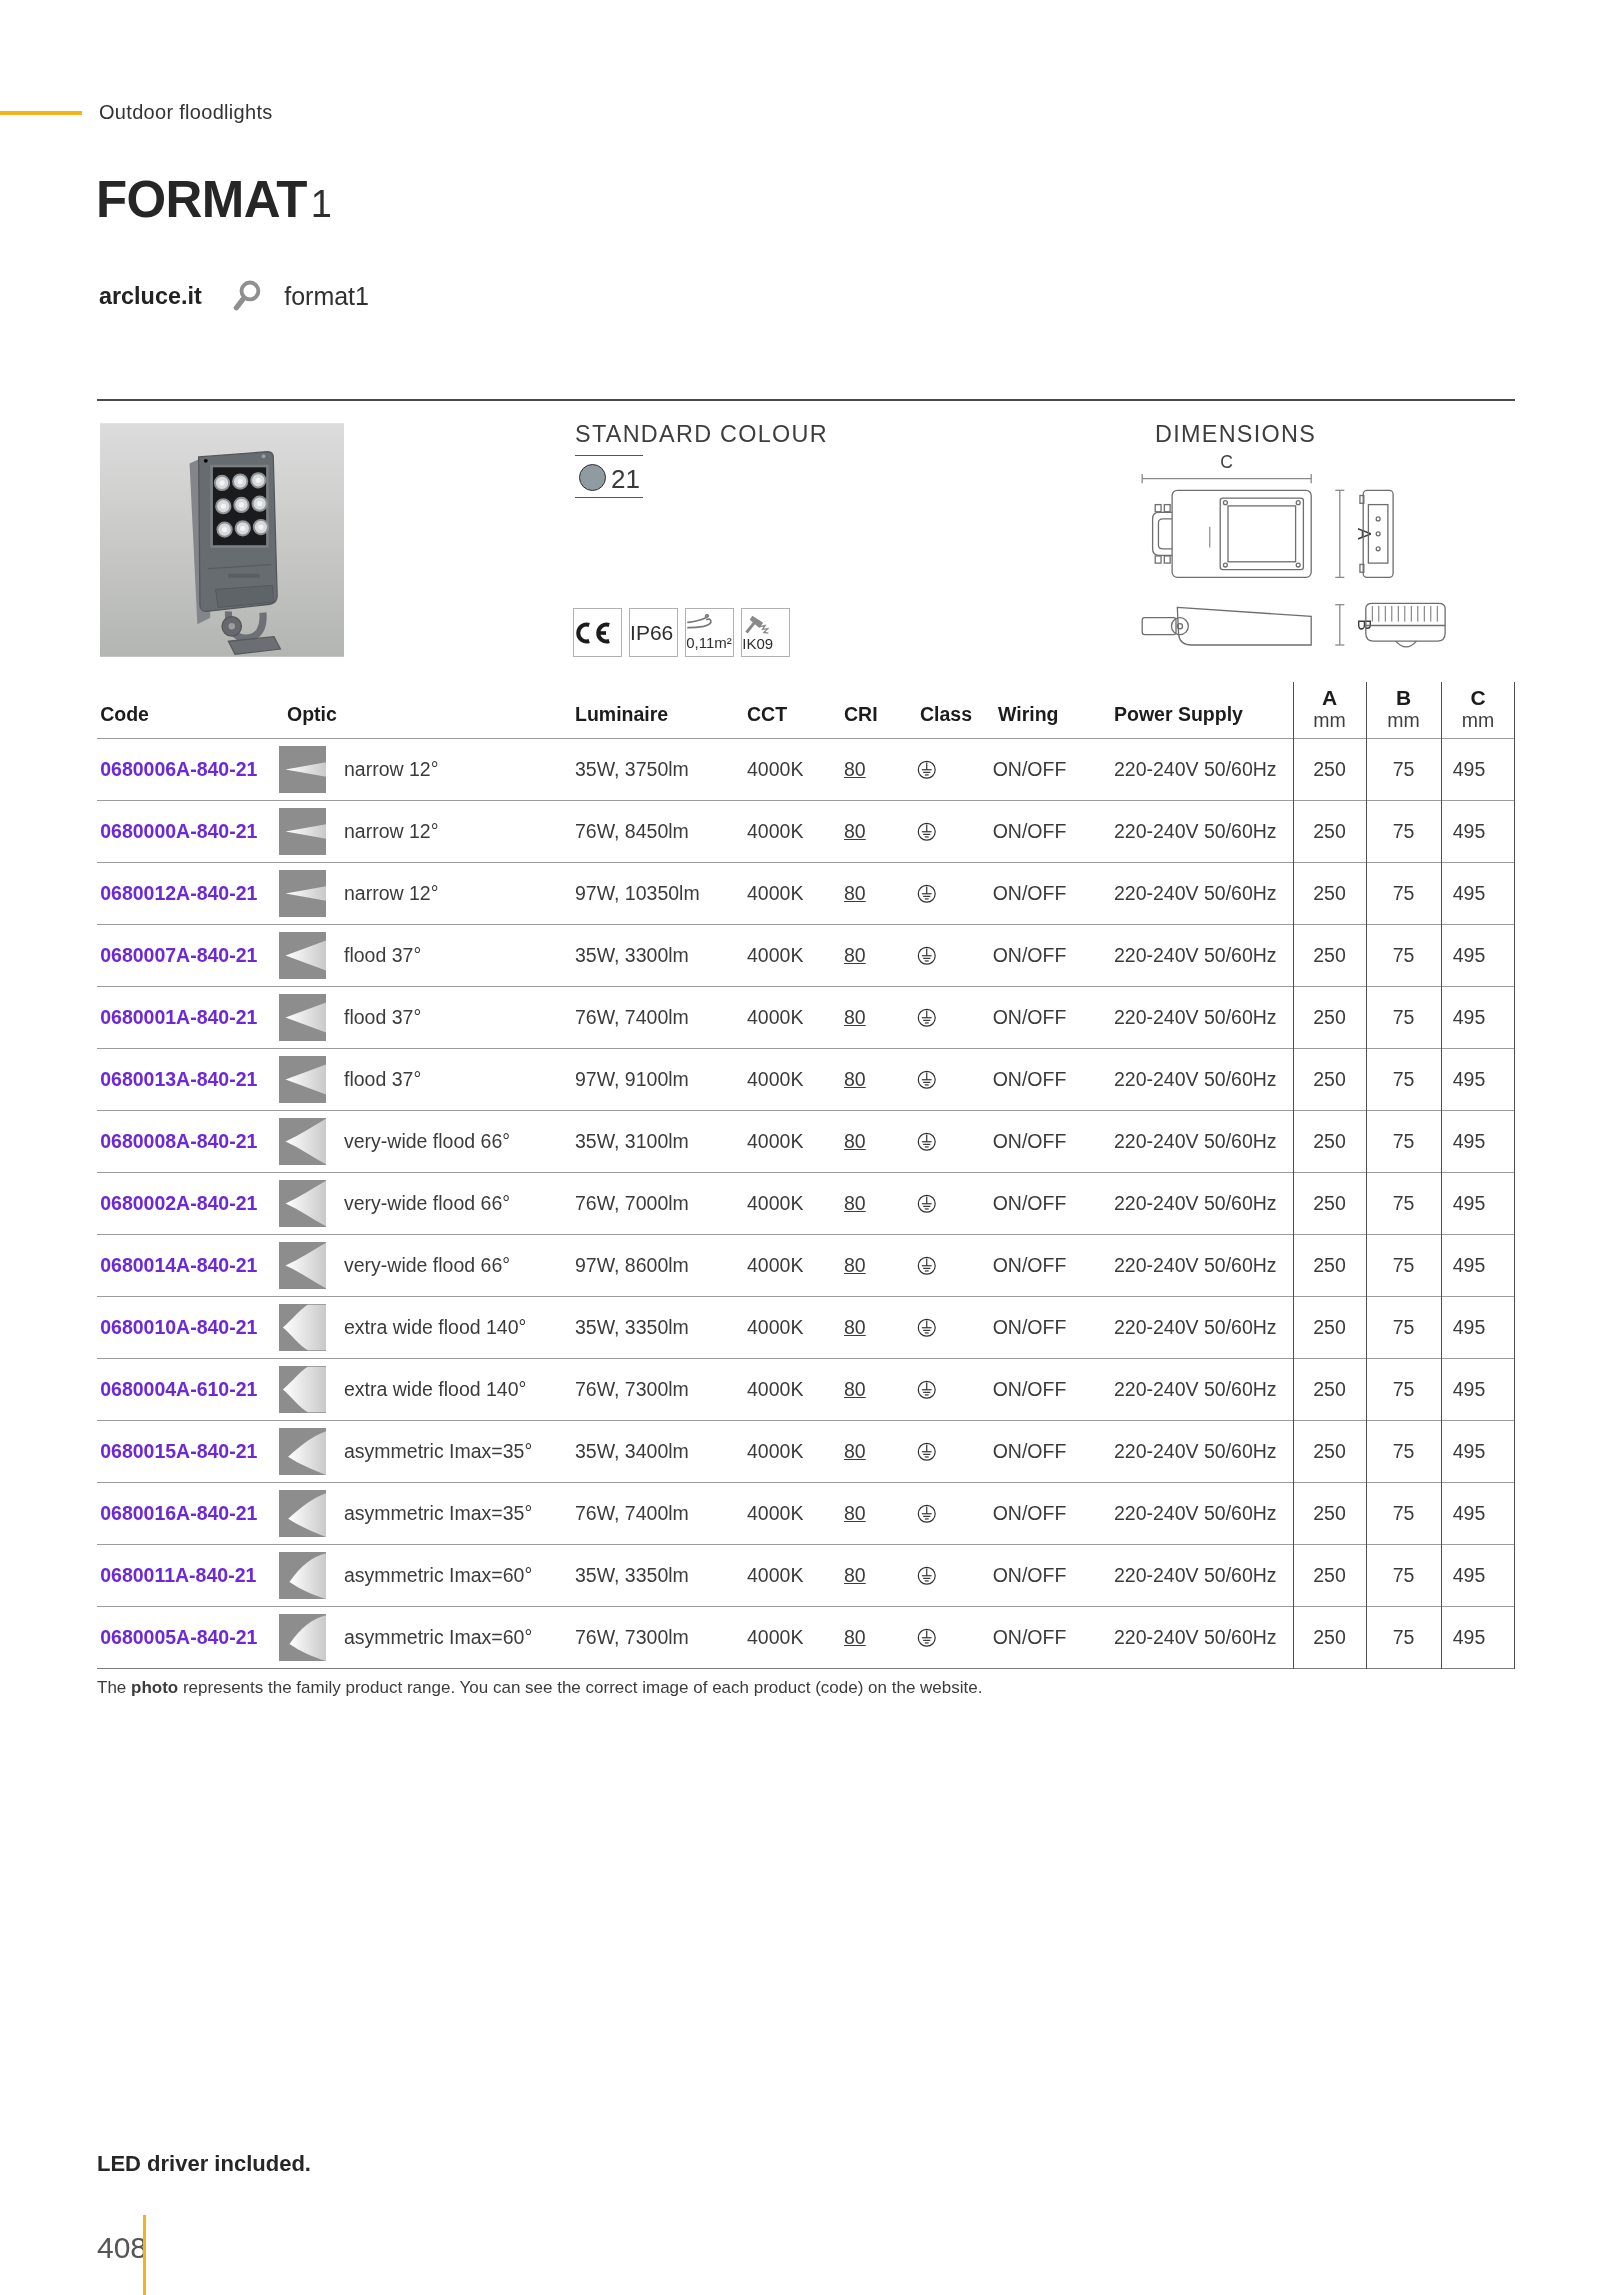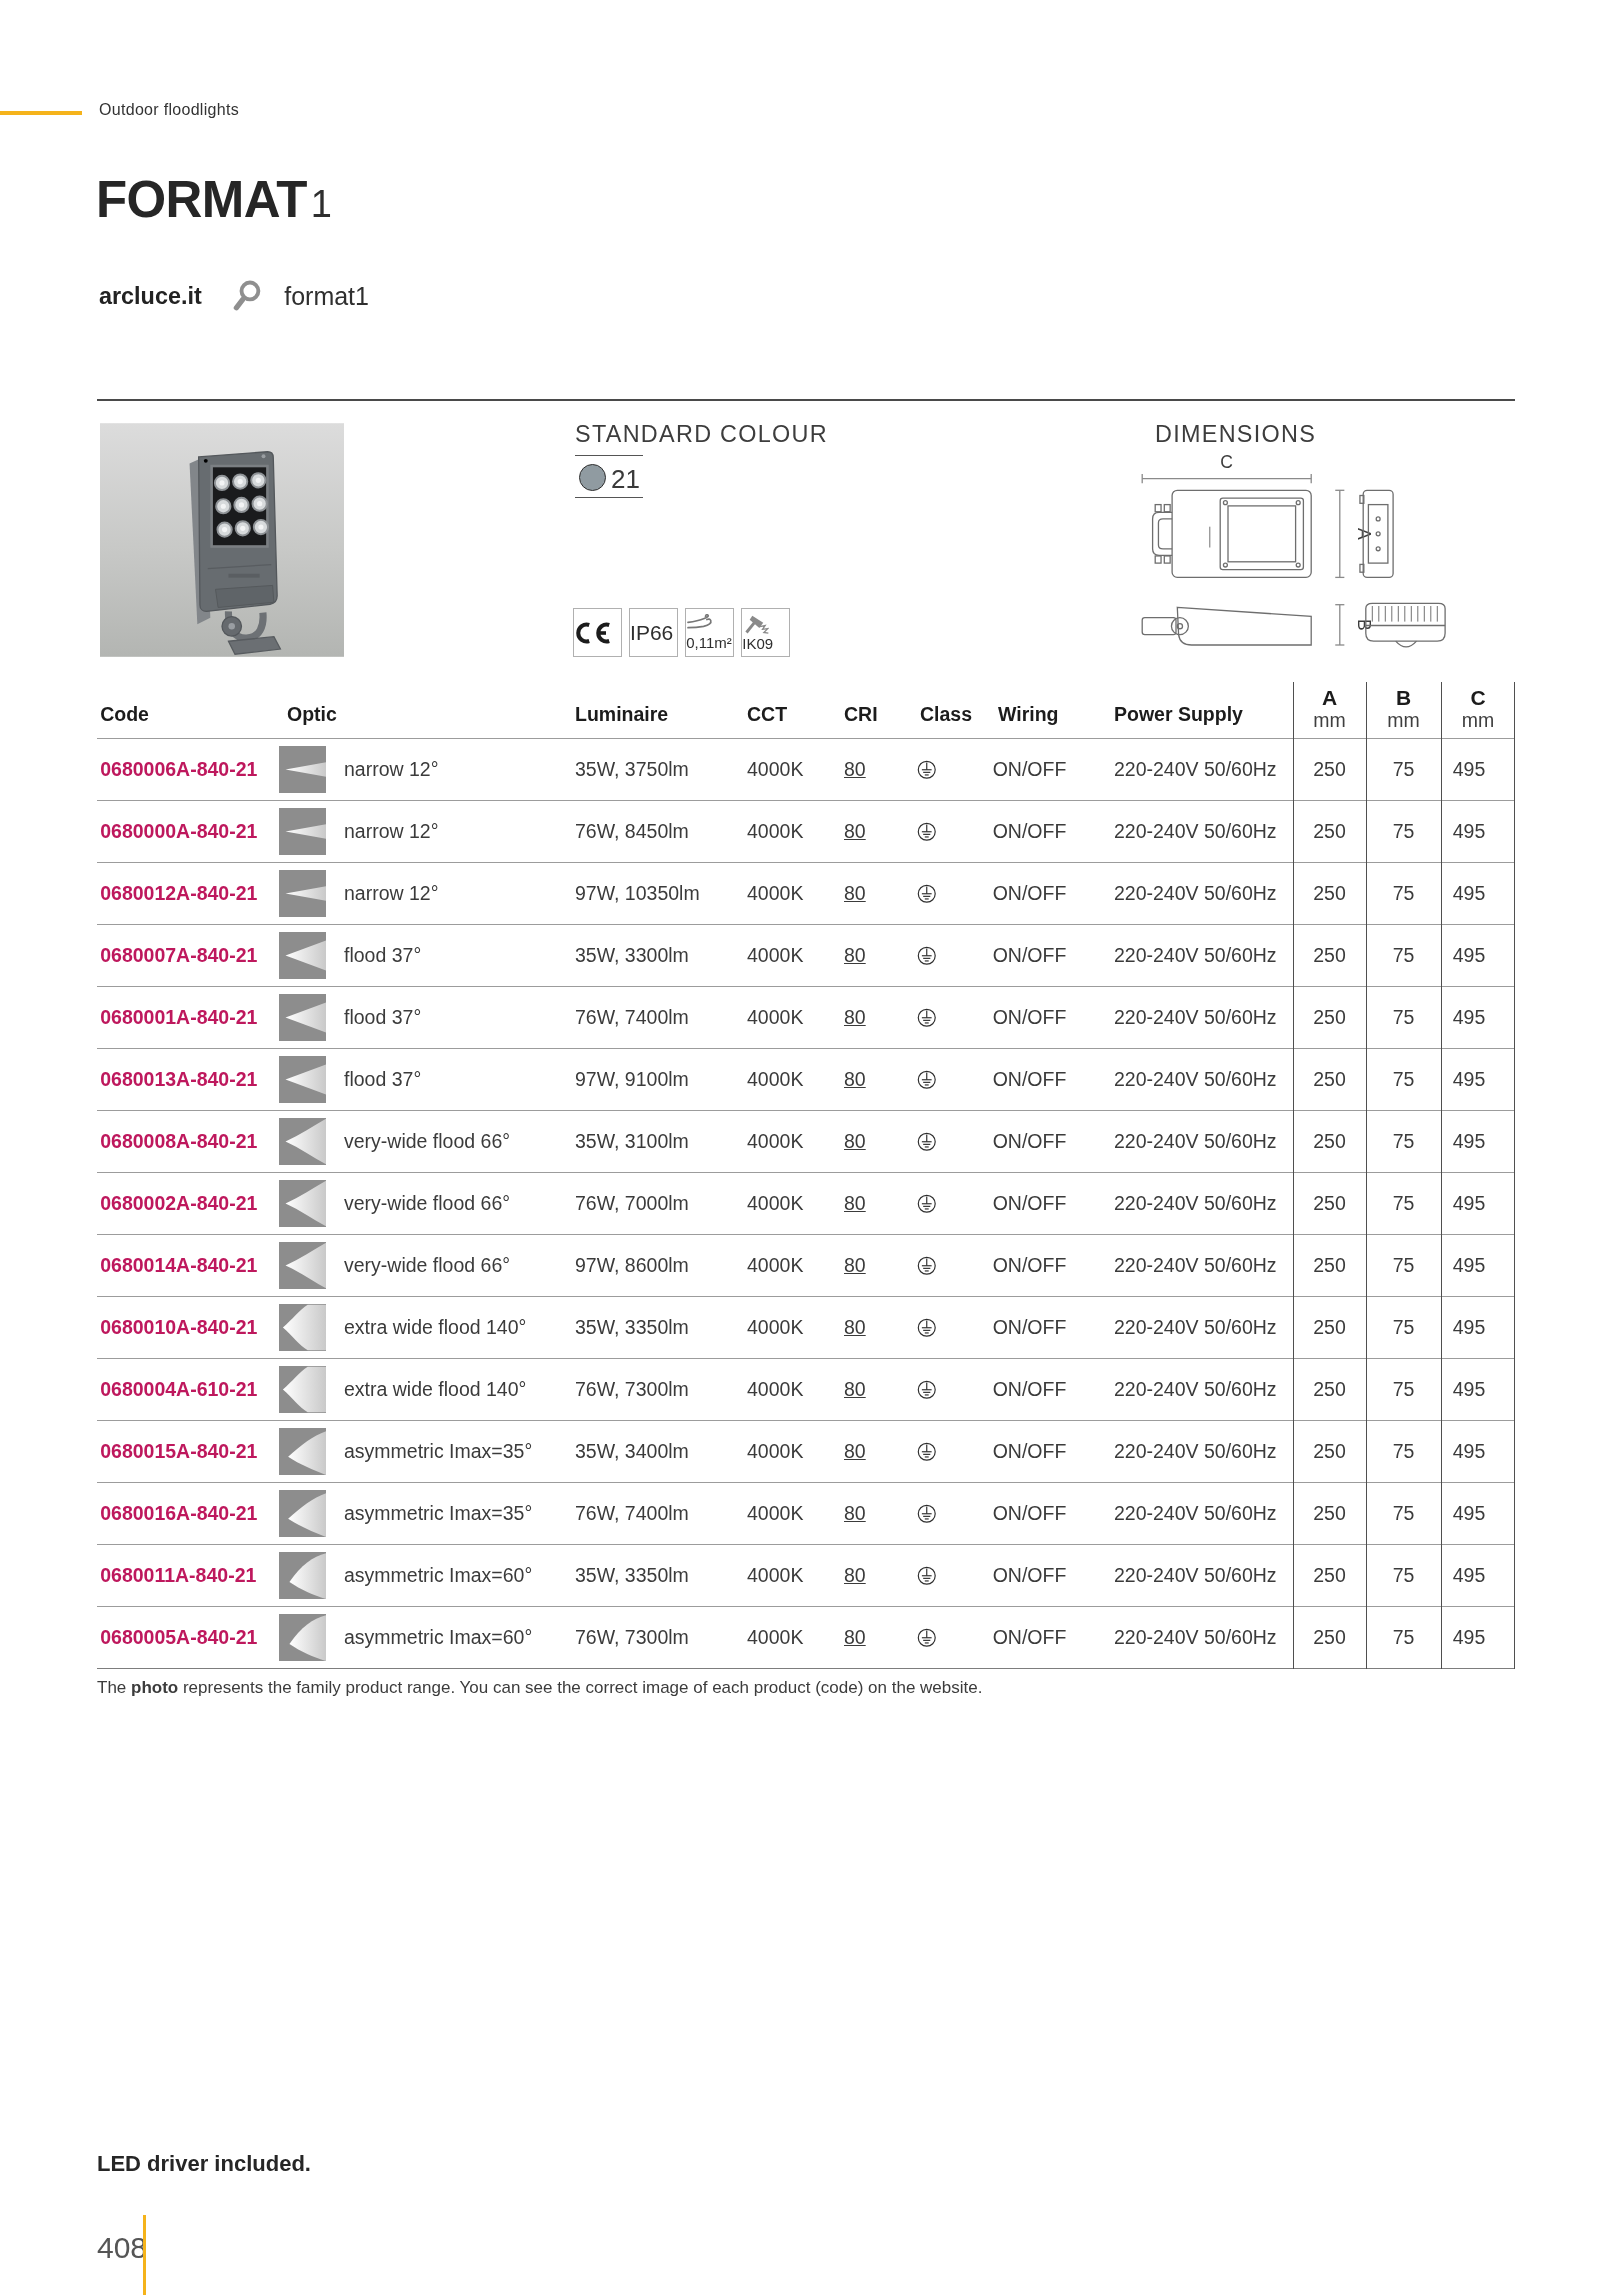--- a/index.html
+++ b/index.html
@@ -4,21 +4,21 @@
 <style>
   html,body{margin:0;padding:0;}
   body{
     width:1623px;height:2295px;position:relative;background:#ffffff;
     font-family:"Liberation Sans","DejaVu Sans",sans-serif;color:#2e2e2e;overflow:hidden;
   }
   .abs{position:absolute;}
 
   
   .accent-dash{left:0;top:111px;width:82px;height:3.9px;background:#F5B31B;}
-  .category{left:99px;top:101px;font-size:16px;color:#333;letter-spacing:0.3px;}
+  .category{left:99px;top:101px;font-size:20px;color:#333;letter-spacing:0.3px;}
   .product-title{left:96px;top:170px;font-size:51px;font-weight:800;letter-spacing:-0.6px;color:#262626;}
   .product-title .idx{font-size:38px;font-weight:400;letter-spacing:0;margin-left:3.9px;color:#2e2e2e;}
   .site-row{left:99px;top:279px;height:34px;display:flex;align-items:center;}
   .site{font-size:23.4px;font-weight:700;color:#222;}
   .search-ic{margin-left:29px;margin-right:19.5px;}
   .query{font-size:25px;color:#2f2f2f;}
 
   
   .top-rule{left:97px;top:399px;width:1418px;height:1.9px;background:#4a4a4a;}
 
@@ -49,21 +49,21 @@
   
   .table{left:97px;top:682px;width:1418px;}
   .thead{position:relative;height:56px;border-bottom:1.9px solid #9c9c9c;}
   .th{position:absolute;top:21px;font-size:19.5px;font-weight:700;color:#1c1c1c;white-space:nowrap;}
   .th-dim{position:absolute;top:3.9px;text-align:center;}
   .th-dim .letter{font-size:21px;font-weight:700;color:#1c1c1c;line-height:23.4px;}
   .th-dim .unit{font-size:19.5px;font-weight:400;color:#3f3f3f;line-height:23.4px;}
   .trow{position:relative;height:62px;border-bottom:1.3px solid #9c9c9c;box-sizing:border-box;}
   .trow:last-child{border-bottom:1.9px solid #7d7d7d;}
   .cell{position:absolute;top:0;height:60px;line-height:60px;font-size:19.5px;color:#3b3b3b;white-space:nowrap;}
-  .c-code{left:3.2px;font-weight:700;color:#be185d;}
+  .c-code{left:3.2px;font-weight:700;color:#6d28d9;}
   .c-opticon{left:182px;top:7.1px;height:47px;line-height:0;}
   .c-optic{left:247px;}
   .c-lum{left:478px;}
   .c-cct{left:650px;}
   .c-cri{left:747px;text-decoration:underline;}
   .c-class{left:820px;top:21px;height:19.5px;line-height:0;}
   .c-wiring{left:884px;width:97px;text-align:center;}
   .c-power{left:1017px;}
   .c-a{left:1196px;width:73px;text-align:center;}
   .c-b{left:1269px;width:75px;text-align:center;}

